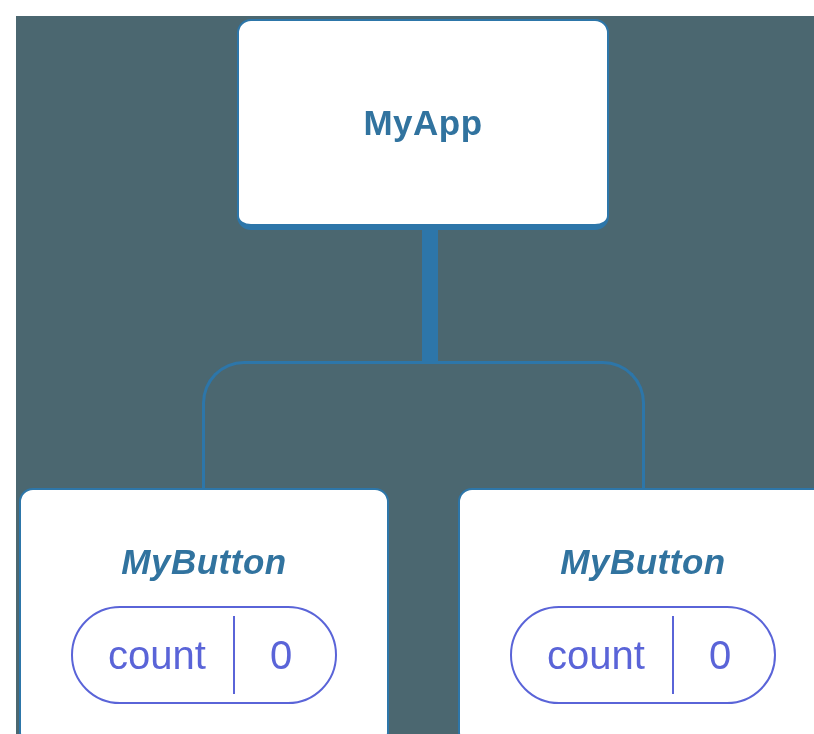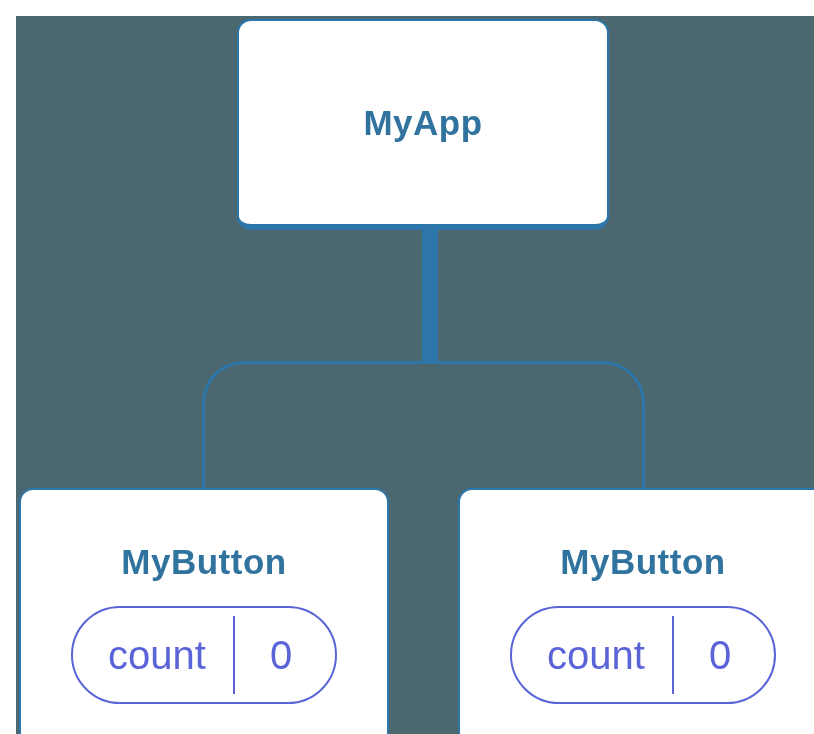--- a/index.html
+++ b/index.html
@@ -39,21 +39,21 @@
     display: flex; flex-direction: column; align-items: center;
   }
   .card.child.left  { left: 3px; }
   .card.child.right { left: 442px; }
   .title {
     color: var(--title-text);
     font-size: 35px;
     font-weight: 600;
     letter-spacing: 0.5px;
   }
-  .card.child .title { margin-top: 36px; }
+  .card.child .title { margin-top: 36px; font-style: italic; }
   .stem {
     position: absolute;
     left: 406px; top: 214px;
     width: 3px; height: 131px;
     background: var(--connector);
   }
   .branch {
     position: absolute;
     left: 186px; top: 345px;
     width: 443px; height: 127px;

